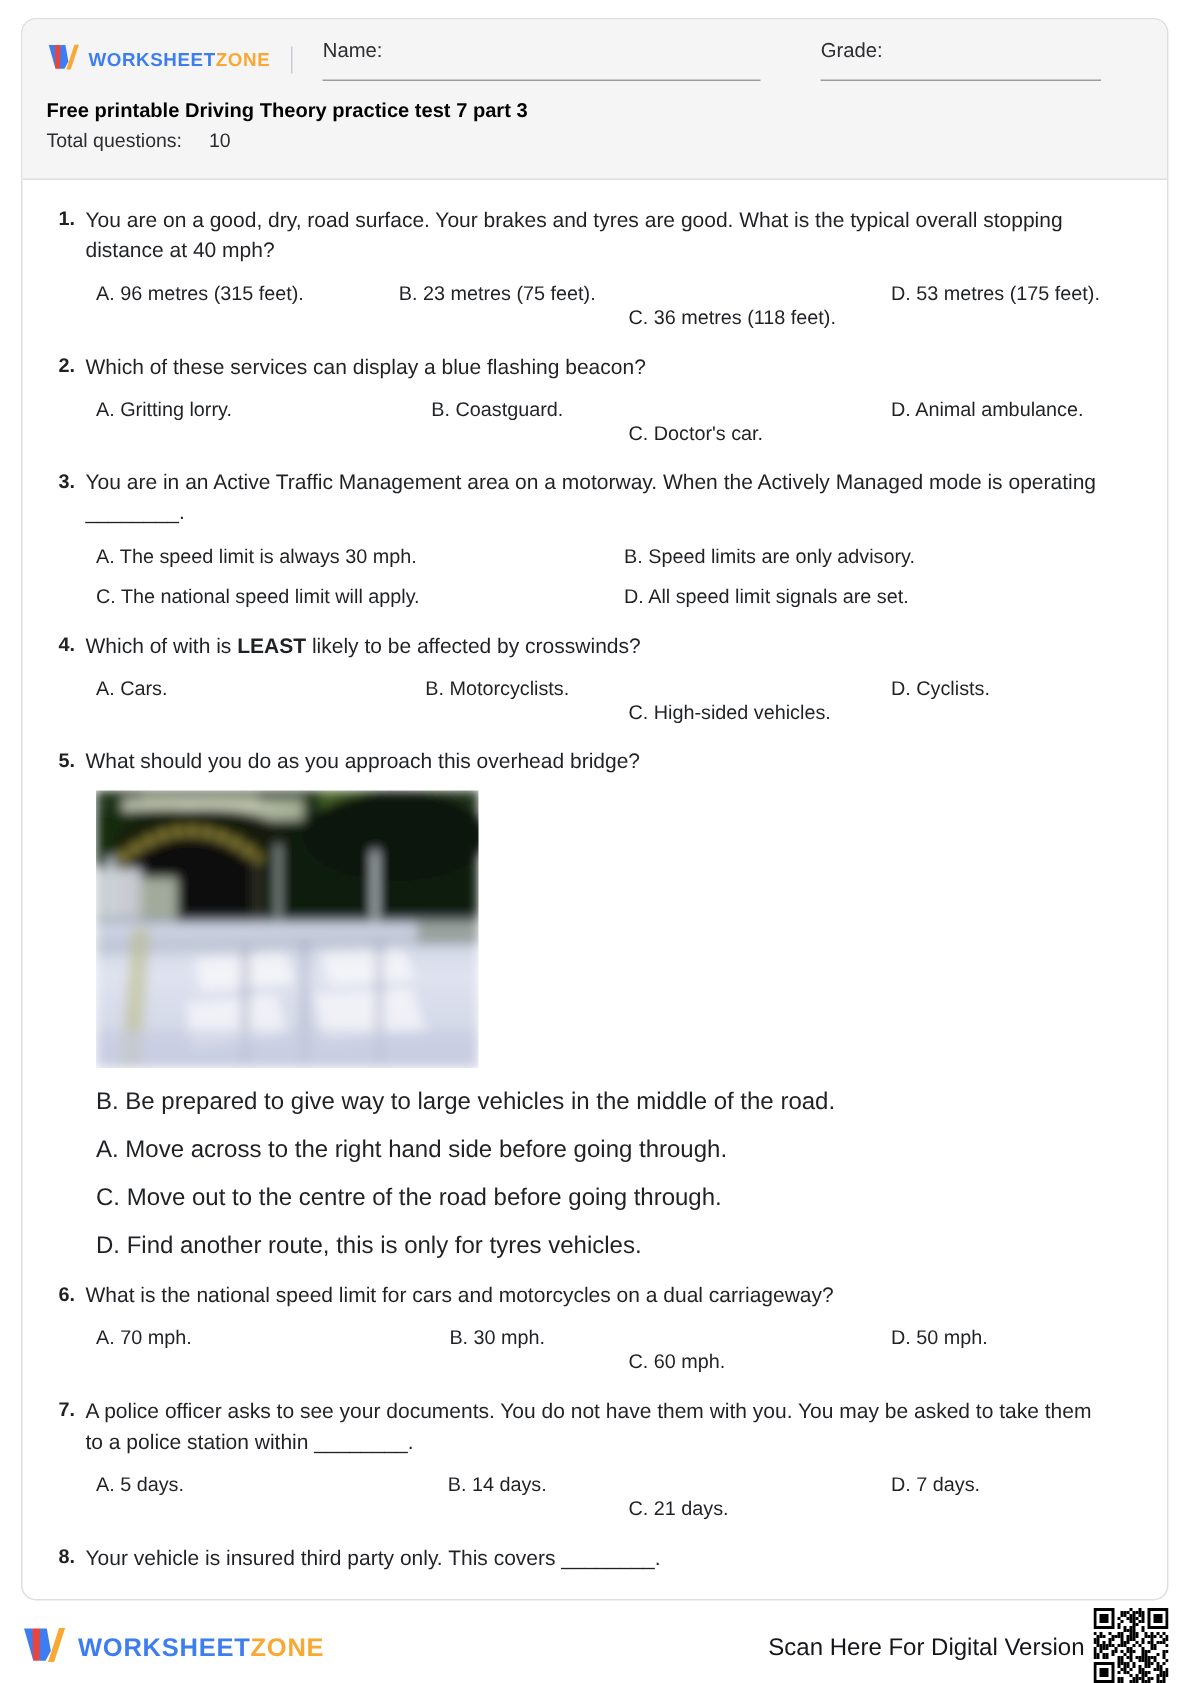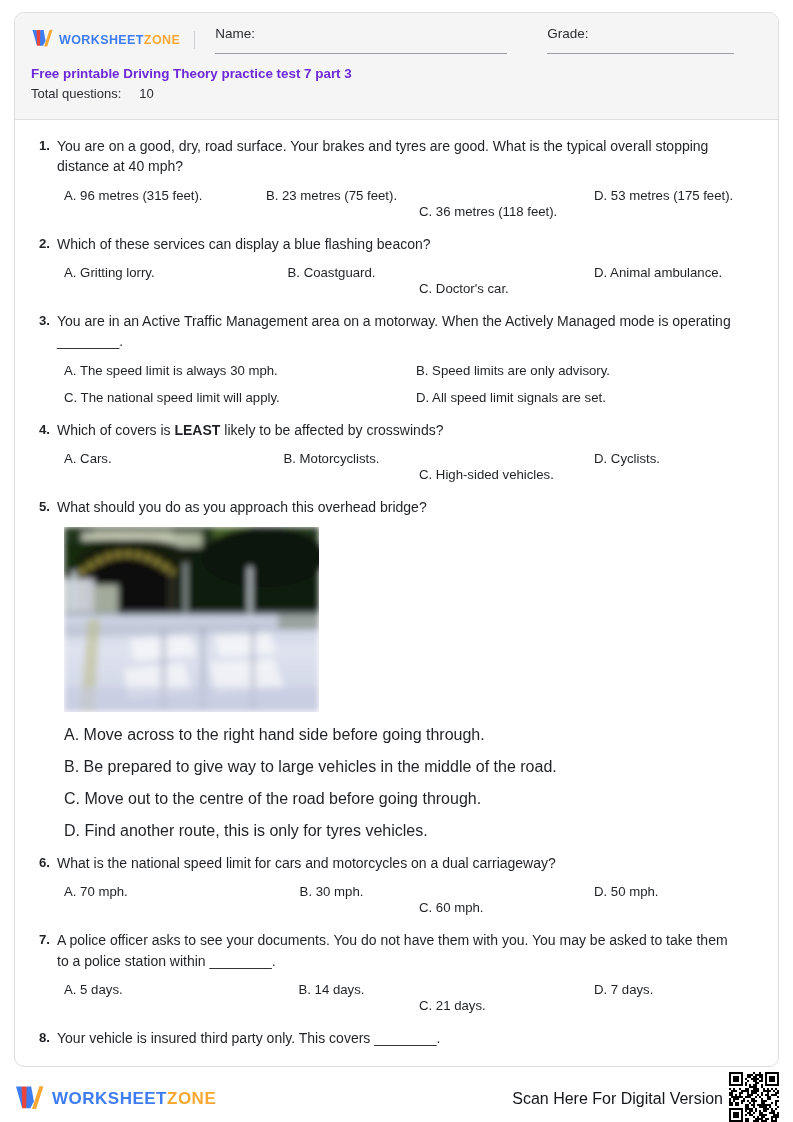--- a/index.html
+++ b/index.html
@@ -82,21 +82,21 @@
   .name-line { width: 292px; }
   .grade-line { width: 187px; }
   .field-grade { margin-left: 34px; }
 
   .header-meta {
     padding: 10px 16px 0 16px;
   }
   .worksheet-title {
     font-size: 13.4px;
     font-weight: bold;
-    color: #6d28d9;
+    color: #000000;
     margin: 0 0 4px 0;
     line-height: 1.3;
   }
   .total-row {
     font-size: 13px;
     color: #2b2d31;
     display: flex;
     gap: 18px;
   }
 
@@ -280,21 +280,21 @@
           </div>
           <div class="ans-row ans-grid2">
             <span class="ans">C. The national speed limit will apply.</span>
             <span class="ans">D. All speed limit signals are set.</span>
           </div>
         </div>
       </div>
       <div class="q">
         <div class="q-line">
           <div class="q-num">4.</div>
-          <div class="q-text"><span>Which of covers is </span><b>LEAST</b><span> likely to be affected by crosswinds?</span></div>
+          <div class="q-text"><span>Which of with is </span><b>LEAST</b><span> likely to be affected by crosswinds?</span></div>
         </div>
         <div class="answers">
           <div class="ans-row ans-grid4">
             <span class="ans">A. Cars.</span>
             <span class="ans">B. Motorcyclists.</span>
             <span class="ans">C. High-sided vehicles.</span>
             <span class="ans">D. Cyclists.</span>
           </div>
         </div>
       </div>
@@ -353,22 +353,22 @@
         <rect x="136" y="100" width="6" height="82"></rect>
         <rect x="186" y="100" width="6" height="82"></rect>
       </g>
       <rect x="0" y="160" width="255" height="25" fill="#c6cbe0" opacity="0.65"></rect>
       <rect x="214" y="88" width="41" height="14" fill="#6f7a63" opacity="0.5"></rect>
     </g>
   </svg>
         </div>
         <div class="answers">
           <div class="ans-stack">
+            <span class="ans">B. Be prepared to give way to large vehicles in the middle of the road.</span>
             <span class="ans">A. Move across to the right hand side before going through.</span>
-            <span class="ans">B. Be prepared to give way to large vehicles in the middle of the road.</span>
             <span class="ans">C. Move out to the centre of the road before going through.</span>
             <span class="ans">D. Find another route, this is only for tyres vehicles.</span>
           </div>
         </div>
       </div>
       <div class="q">
         <div class="q-line">
           <div class="q-num">6.</div>
           <div class="q-text">What is the national speed limit for cars and motorcycles on a dual carriageway?</div>
         </div>

